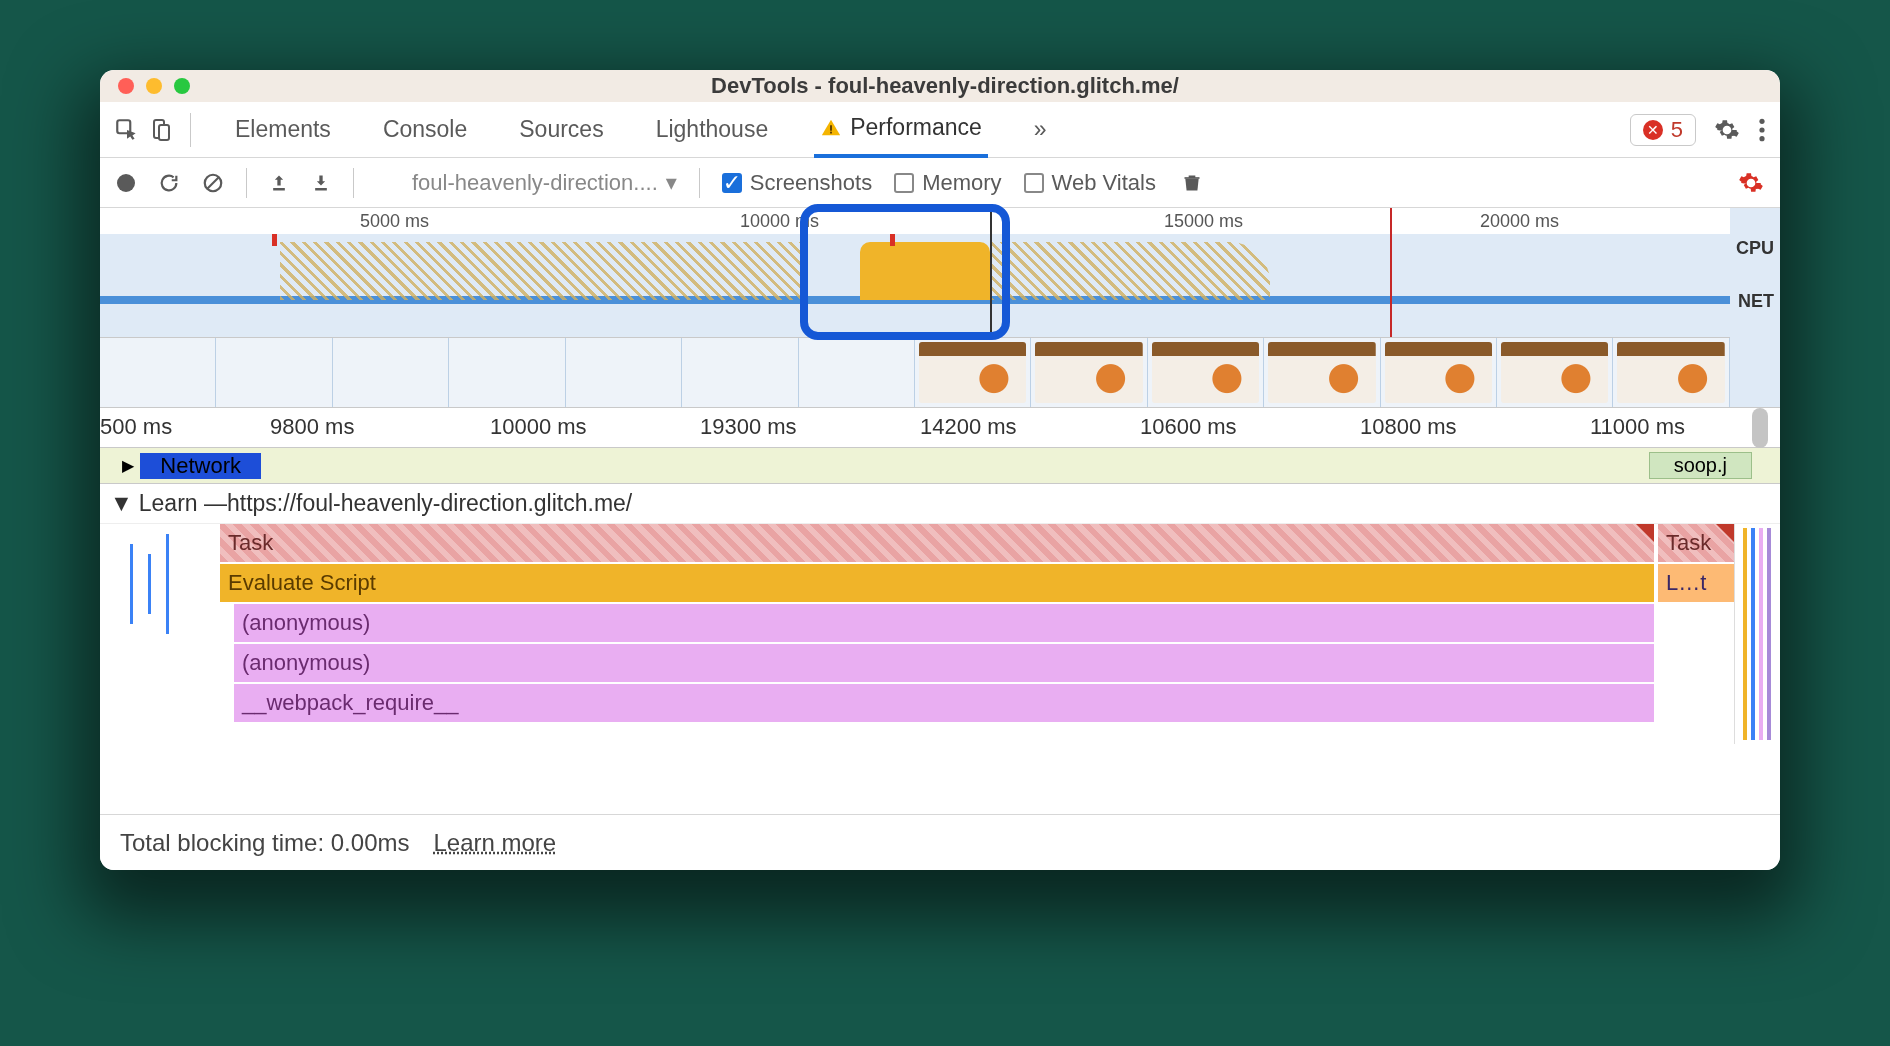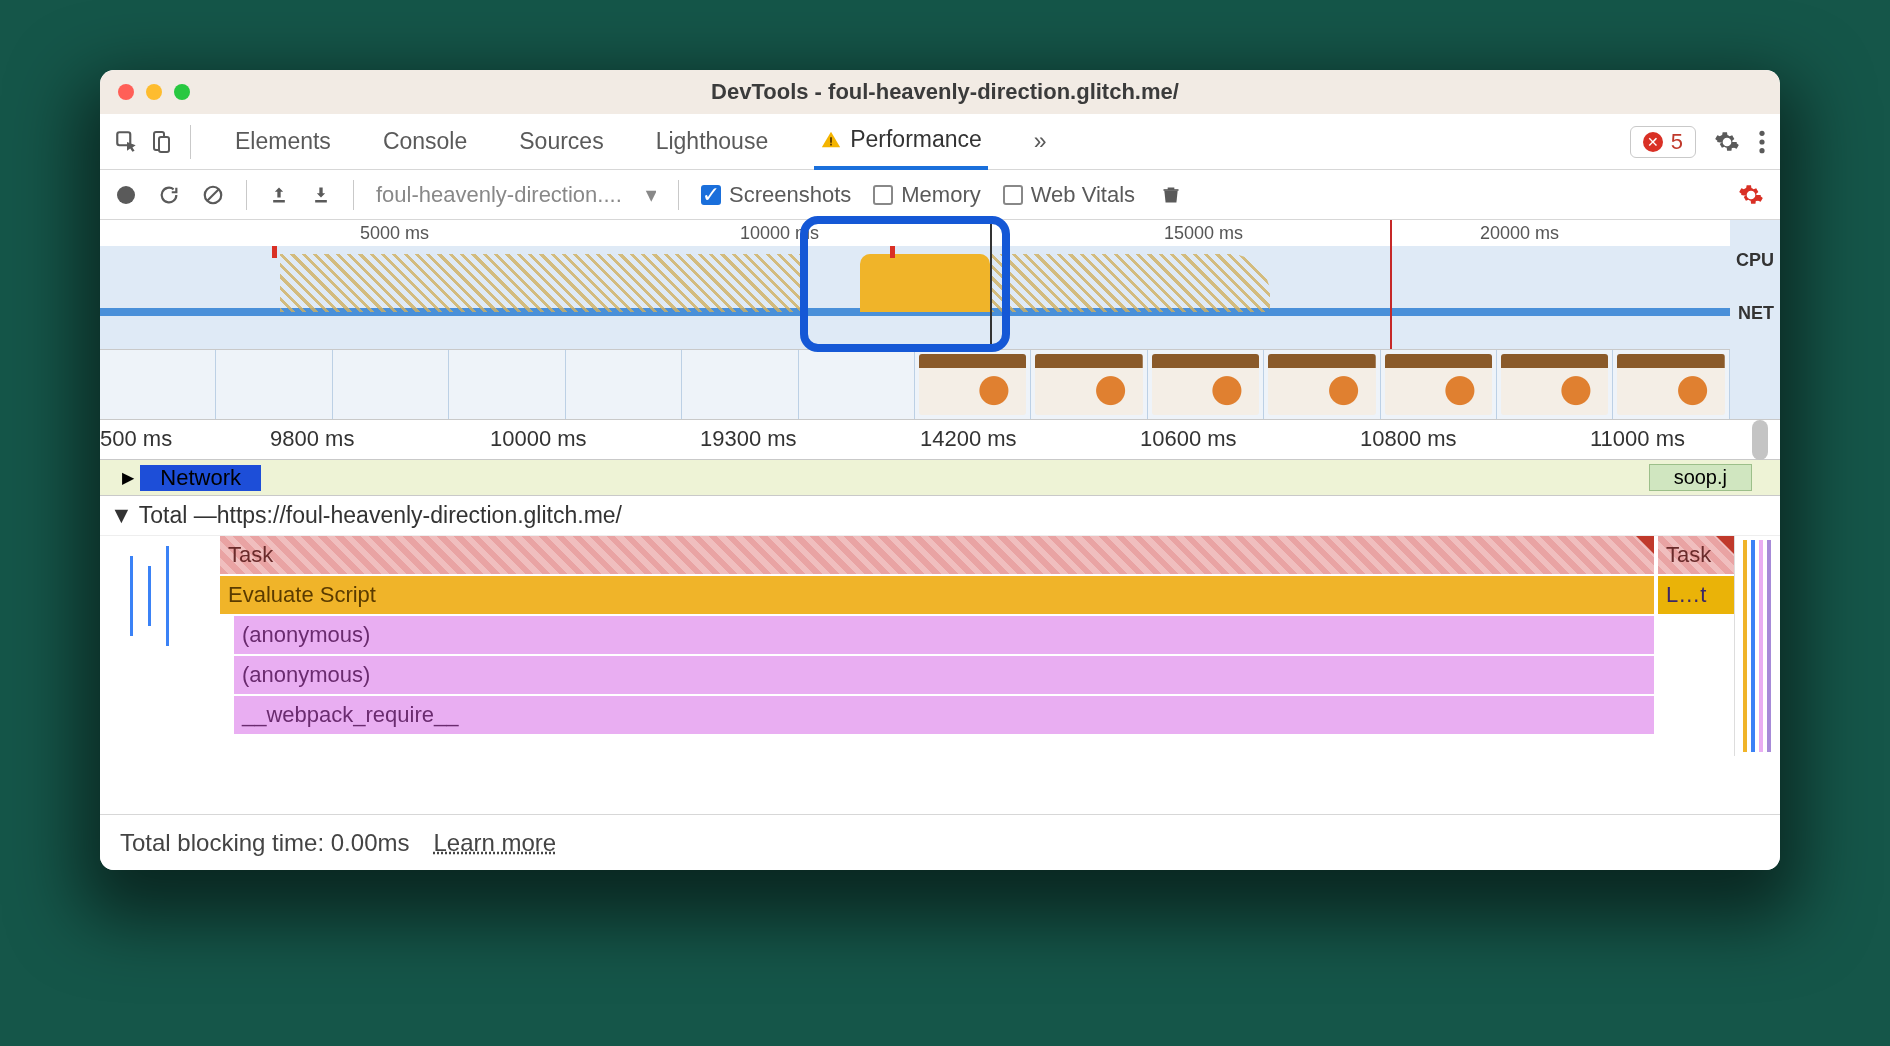--- a/index.html
+++ b/index.html
@@ -4,42 +4,42 @@
 <style>
   * { box-sizing: border-box; margin: 0; padding: 0; }
   html, body { width: 1890px; height: 1046px; background: #155649; font-family: "Helvetica Neue", Arial, sans-serif; }
   .stage { position: relative; width: 1890px; height: 1046px; }
   .window {
     position: absolute; left: 100px; top: 70px; width: 1680px; height: 800px;
     background: #fff; border-radius: 14px; box-shadow: 0 30px 70px 20px rgba(0,0,0,0.55);
     overflow: hidden;
   }
   
-  .titlebar { height: 44px; background: #f2ebe4; display:flex; align-items:center; border-top-left-radius:14px; border-top-right-radius:14px; }
+  .titlebar { height: 32px; background: #f2ebe4; display:flex; align-items:center; border-top-left-radius:14px; border-top-right-radius:14px; }
   .traffic { display:flex; gap:12px; margin-left:18px; }
   .dot { width:16px; height:16px; border-radius:50%; }
   .dot.red{background:#ff5f57;} .dot.yellow{background:#febc2e;} .dot.green{background:#28c840;}
   .title { flex:1; text-align:center; font-size:22px; font-weight:600; color:#3b3b3b; padding-right:80px;}
   
   .tabs-row { height:56px; border-bottom:1px solid #d7d7d7; display:flex; align-items:center; padding:0 14px; font-size:23px; color:#5a5a5a; gap:8px; }
   .tabs-row .divider { width:1px; height:34px; background:#c9c9c9; margin:0 10px;}
   .tabs { display:flex; gap:40px; margin-left:20px; flex:1;}
   .tab { padding:13px 6px; cursor:pointer; display:flex; align-items:center; gap:8px;}
   .tab.active { color:#333; border-bottom:4px solid #1a6fdb; font-weight:500; }
   .icon { display:inline-flex; align-items:center; justify-content:center; }
   .icon svg { display:block; }
   .warn-tri { width:22px; height:22px; }
   .right-cluster { display:flex; align-items:center; gap:18px; }
   .err-pill { border:1px solid #c9c9c9; border-radius:6px; padding:2px 12px; display:flex; align-items:center; gap:8px; font-size:22px; color:#c0392b;}
   .err-dot{width:20px;height:20px;border-radius:50%;background:#d93025;color:#fff;display:flex;align-items:center;justify-content:center;font-size:14px;}
   
   .toolbar { height:50px; border-bottom:1px solid #d7d7d7; display:flex; align-items:center; padding:0 16px; font-size:22px; color:#5a5a5a; gap:22px;}
   .tool-group{display:flex;align-items:center;gap:22px;}
   .tool-divider{width:1px;height:30px;background:#c9c9c9;}
-  .page-select{color:#888; max-width:280px; overflow:hidden; text-overflow:ellipsis; white-space:nowrap; display:flex; align-items:center; gap:24px;}
+  .page-select{color:#888; max-width:280px; overflow:hidden; text-overflow:ellipsis; white-space:nowrap; display:flex; align-items:center; gap:8px;margin-left:36px;}
   .cb { width:20px;height:20px;border:2px solid #888;border-radius:3px;display:inline-flex;align-items:center;justify-content:center;}
   .cb.checked{background:#1a6fdb;border-color:#1a6fdb;color:#fff;}
   .cb-label{display:flex;align-items:center;gap:8px;}
   
   .overview { position:relative; height:200px; border-bottom:1px solid #c9c9c9; background:#dfeaf6;}
   .overview .axis { position:absolute; top:0; left:0; right:50px; height:26px; font-size:18px; color:#555; background:#fff;}
   .overview .axis span { position:absolute; top:3px;}
   .ov-labels{position:absolute;right:6px;top:30px;font-size:18px;font-weight:700;color:#333;text-align:right;}
   .ov-labels div{margin-bottom:32px;}
   .blue-bar{position:absolute;left:0;right:50px;top:88px;height:8px;background:#4a90d9;}
@@ -69,21 +69,21 @@
   .main-hdr{height:40px;display:flex;align-items:center;font-size:23px;color:#333;padding-left:10px;border-bottom:1px solid #eee;}
   
   .flame{position:relative;height:220px;}
   .flame .leftpad{position:absolute;left:0;top:0;bottom:0;width:120px;}
   .flame .tick{position:absolute;width:3px;background:#3b82f6;}
   .row{position:absolute;left:120px;right:46px;height:38px;font-size:22px;display:flex;align-items:center;}
   .row .seg{position:absolute;top:0;bottom:0;display:flex;align-items:center;padding:0 8px;overflow:hidden;white-space:nowrap;}
   .task{background:repeating-linear-gradient(45deg,#e9a3a3 0 6px,#f0bebe 6px 12px);color:#6a2b2b;}
   .task-corner{position:absolute;right:0;top:0;border-top:18px solid #c0392b;border-left:18px solid transparent;}
   .eval{background:#f0b429;color:#5a3b00;}
-  .lout{background:#eab308;color:#3a2766;}
+  .lout{background:#fdba74;color:#3a2766;}
   .anon{background:#e9aef2;color:#6a2b6f;}
   .wp{background:#e9aef2;color:#6a2b6f;}
   .side-strip{position:absolute;right:0;top:0;bottom:0;width:46px;background:#fff;border-left:1px solid #ddd;}
   .side-strip .stripe{position:absolute;top:4px;bottom:4px;width:4px;}
   .scroll-thumb{position:absolute;right:12px;top:0;width:16px;height:40px;background:#c4c4c4;border-radius:8px;}
   
   .footer{position:absolute;left:0;right:0;bottom:0;height:56px;border-top:1px solid #d7d7d7;display:flex;align-items:center;padding:0 20px;font-size:24px;color:#444;gap:24px;background:#fff;}
   .footer a{color:#444;text-decoration:underline dotted;}
 </style>
 </head>
@@ -274,21 +274,21 @@
 
     <div class="net-row">
       <span class="disclosure">▶</span>
       <span class="label">Network</span>
       <span class="spacer"></span>
       <span class="file-pill">soop.j</span>
     </div>
 
     <div class="main-hdr">
       <span style="margin-right:6px">▼</span>
-      <span>Total — </span>
+      <span>Learn — </span>
       <span>https://foul-heavenly-direction.glitch.me/</span>
     </div>
 
     <div class="flame">
       <div class="leftpad">
         <div class="tick" style="left:30px;top:20px;height:80px"></div>
         <div class="tick" style="left:48px;top:30px;height:60px"></div>
         <div class="tick" style="left:66px;top:10px;height:100px"></div>
       </div>
 

